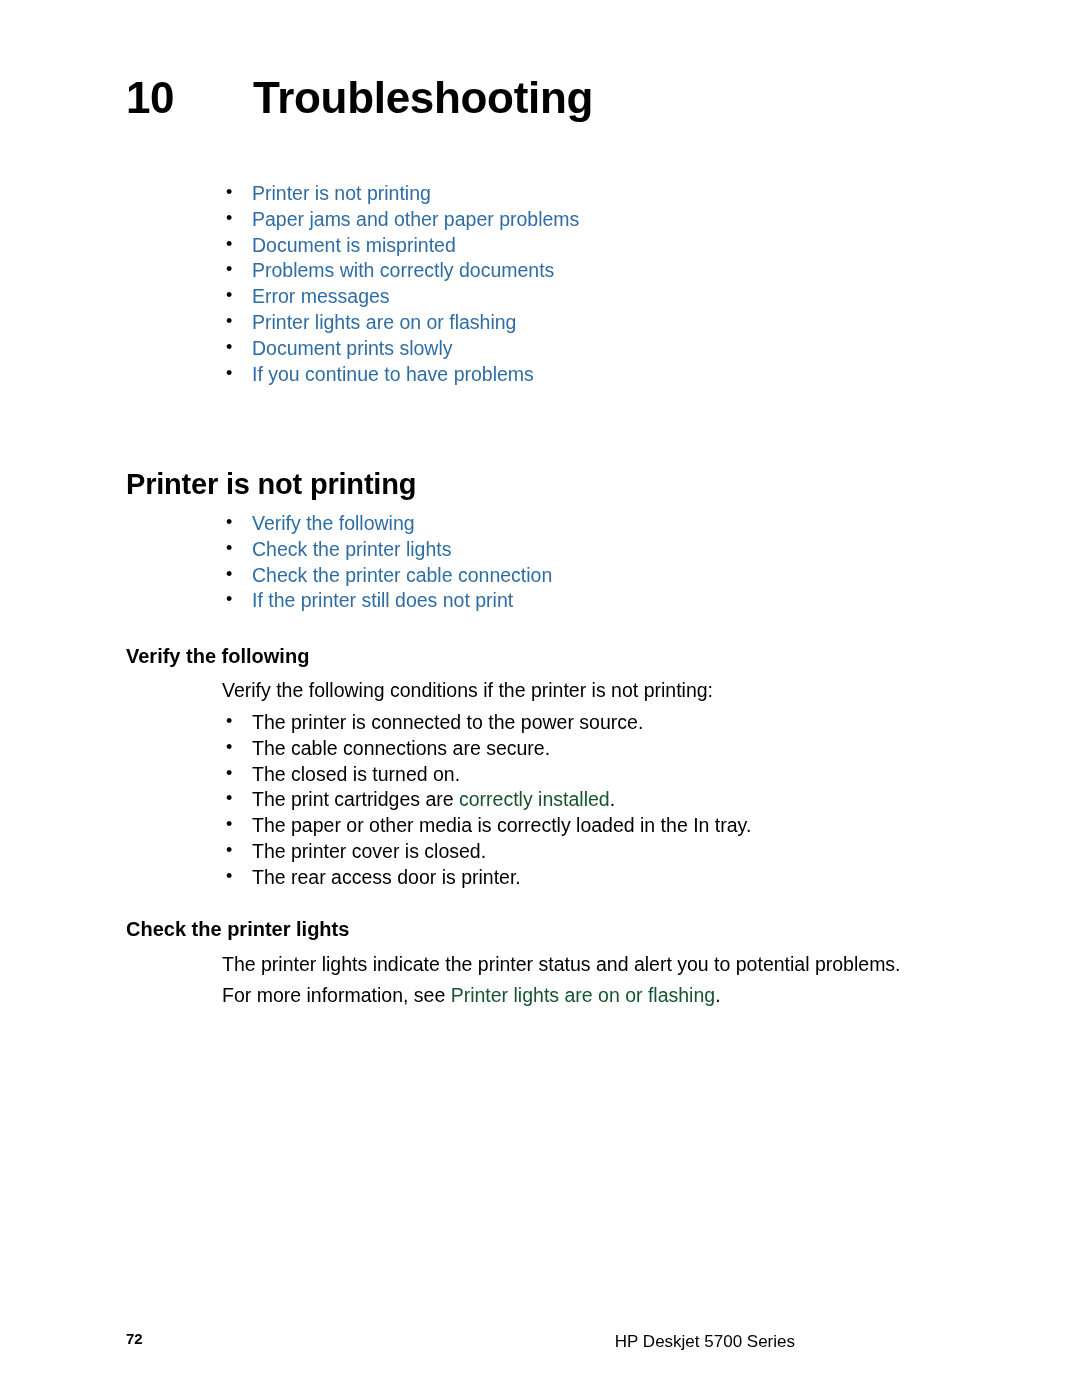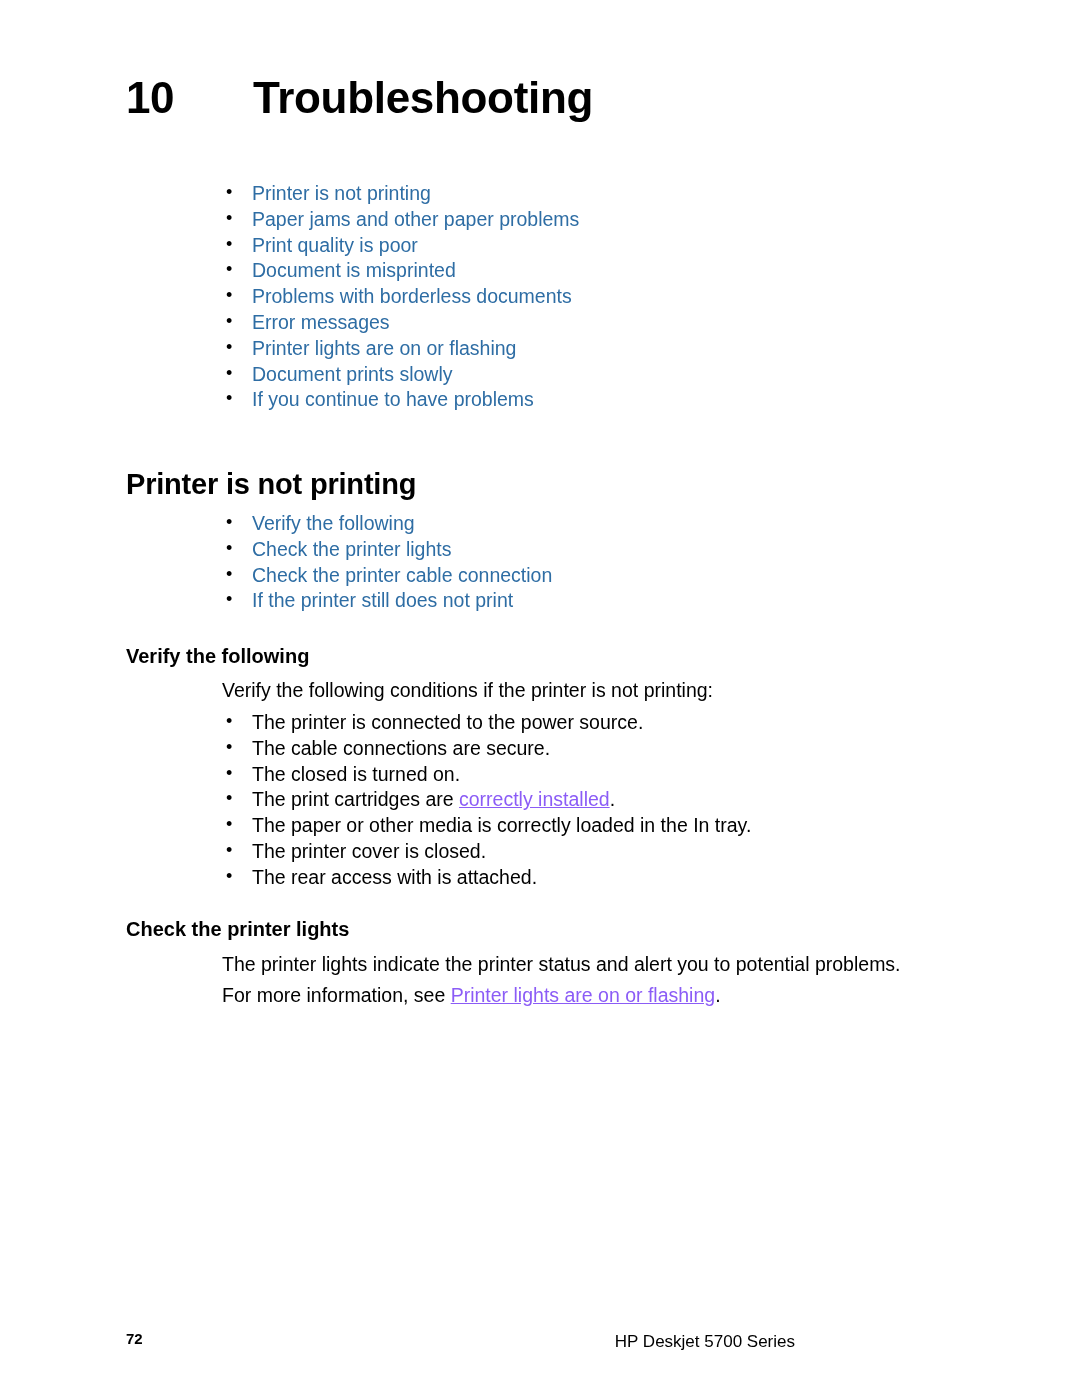--- a/index.html
+++ b/index.html
@@ -62,22 +62,21 @@
   ul.bullets li::before {
     content: "\2022";
     position: absolute;
     left: 8px;
     top: -1px;
     font-size: 18px;
     color: #000;
   }
   ul.bullets.links li::before { color: #000; }
   .link {
-    color: #8b5cf6;
-    text-decoration: underline;
+    color: #14532d;
   }
 
   .toplinks {
     position: absolute;
     left: 218px;
     top: 181px;
     width: 760px;
   }
   .toplinks li {
     color: #2e6da4;
@@ -156,23 +155,22 @@
 <div class="page">
 
   <div class="chapter">
     <span class="chapter-number">10</span>
     <span class="chapter-title">Troubleshooting</span>
   </div>
 
   <ul class="bullets links toplinks">
     <li>Printer is not printing</li>
     <li>Paper jams and other paper problems</li>
-    <li>Print quality is poor</li>
     <li>Document is misprinted</li>
-    <li>Problems with borderless documents</li>
+    <li>Problems with correctly documents</li>
     <li>Error messages</li>
     <li>Printer lights are on or flashing</li>
     <li>Document prints slowly</li>
     <li>If you continue to have problems</li>
   </ul>
 
   <div class="h1">Printer is not printing</div>
 
   <ul class="bullets links sublinks">
     <li>Verify the following</li>
@@ -184,21 +182,21 @@
   <div class="h2 h2-verify">Verify the following</div>
   <div class="para para-verify">Verify the following conditions if the printer is not printing:</div>
 
   <ul class="bullets verify-list">
     <li><span>The printer is connected to the power source.</span></li>
     <li><span>The cable connections are secure.</span></li>
     <li><span>The closed is turned on.</span></li>
     <li><span>The print cartridges are </span><span class="link">correctly installed</span><span>.</span></li>
     <li><span>The paper or other media is correctly loaded in the In tray.</span></li>
     <li><span>The printer cover is closed.</span></li>
-    <li><span>The rear access with is attached.</span></li>
+    <li><span>The rear access door is printer.</span></li>
   </ul>
 
   <div class="h2 h2-lights">Check the printer lights</div>
   <div class="para para-lights2">
     <span>For more information, see </span><span class="link">Printer lights are on or flashing</span><span>.</span>
   </div>
   <div class="para para-lights1">The printer lights indicate the printer status and alert you to potential problems.</div>
 
   <div class="footer-page">72</div>
   <div class="footer-product">HP Deskjet 5700 Series</div>

